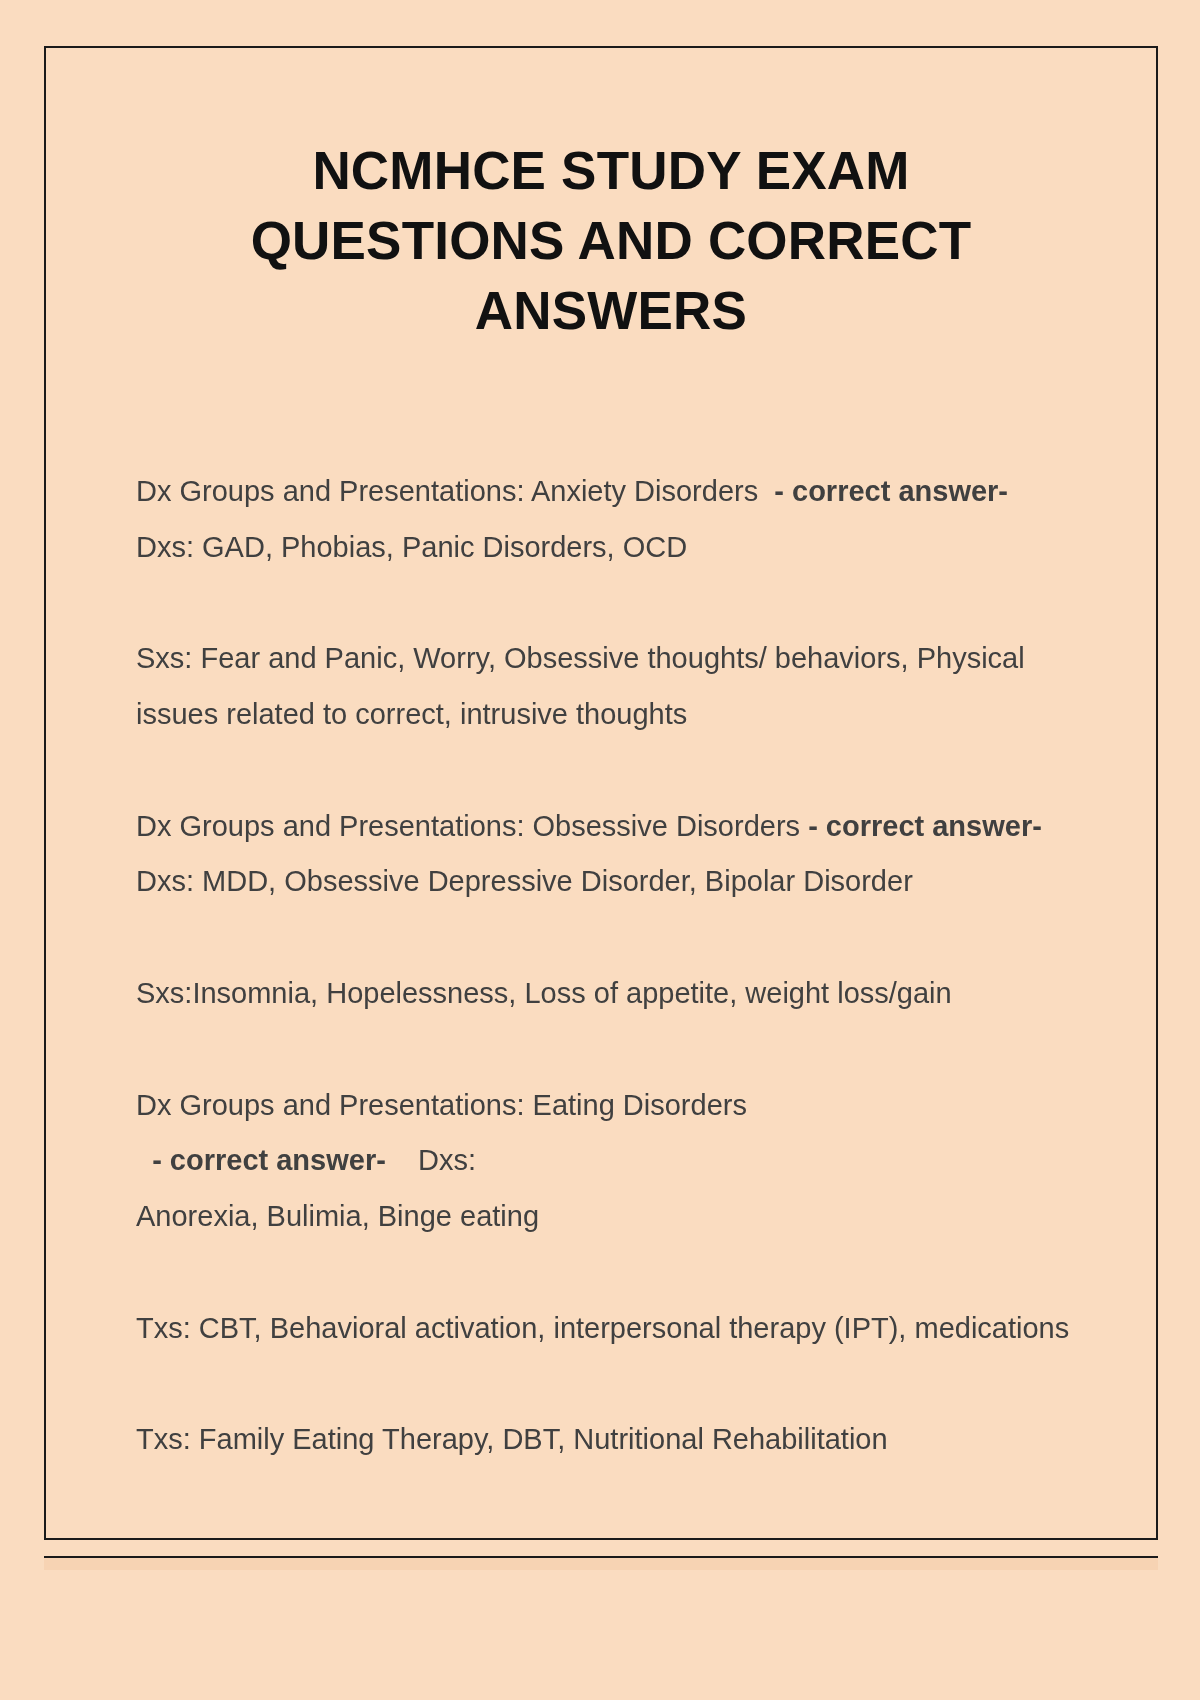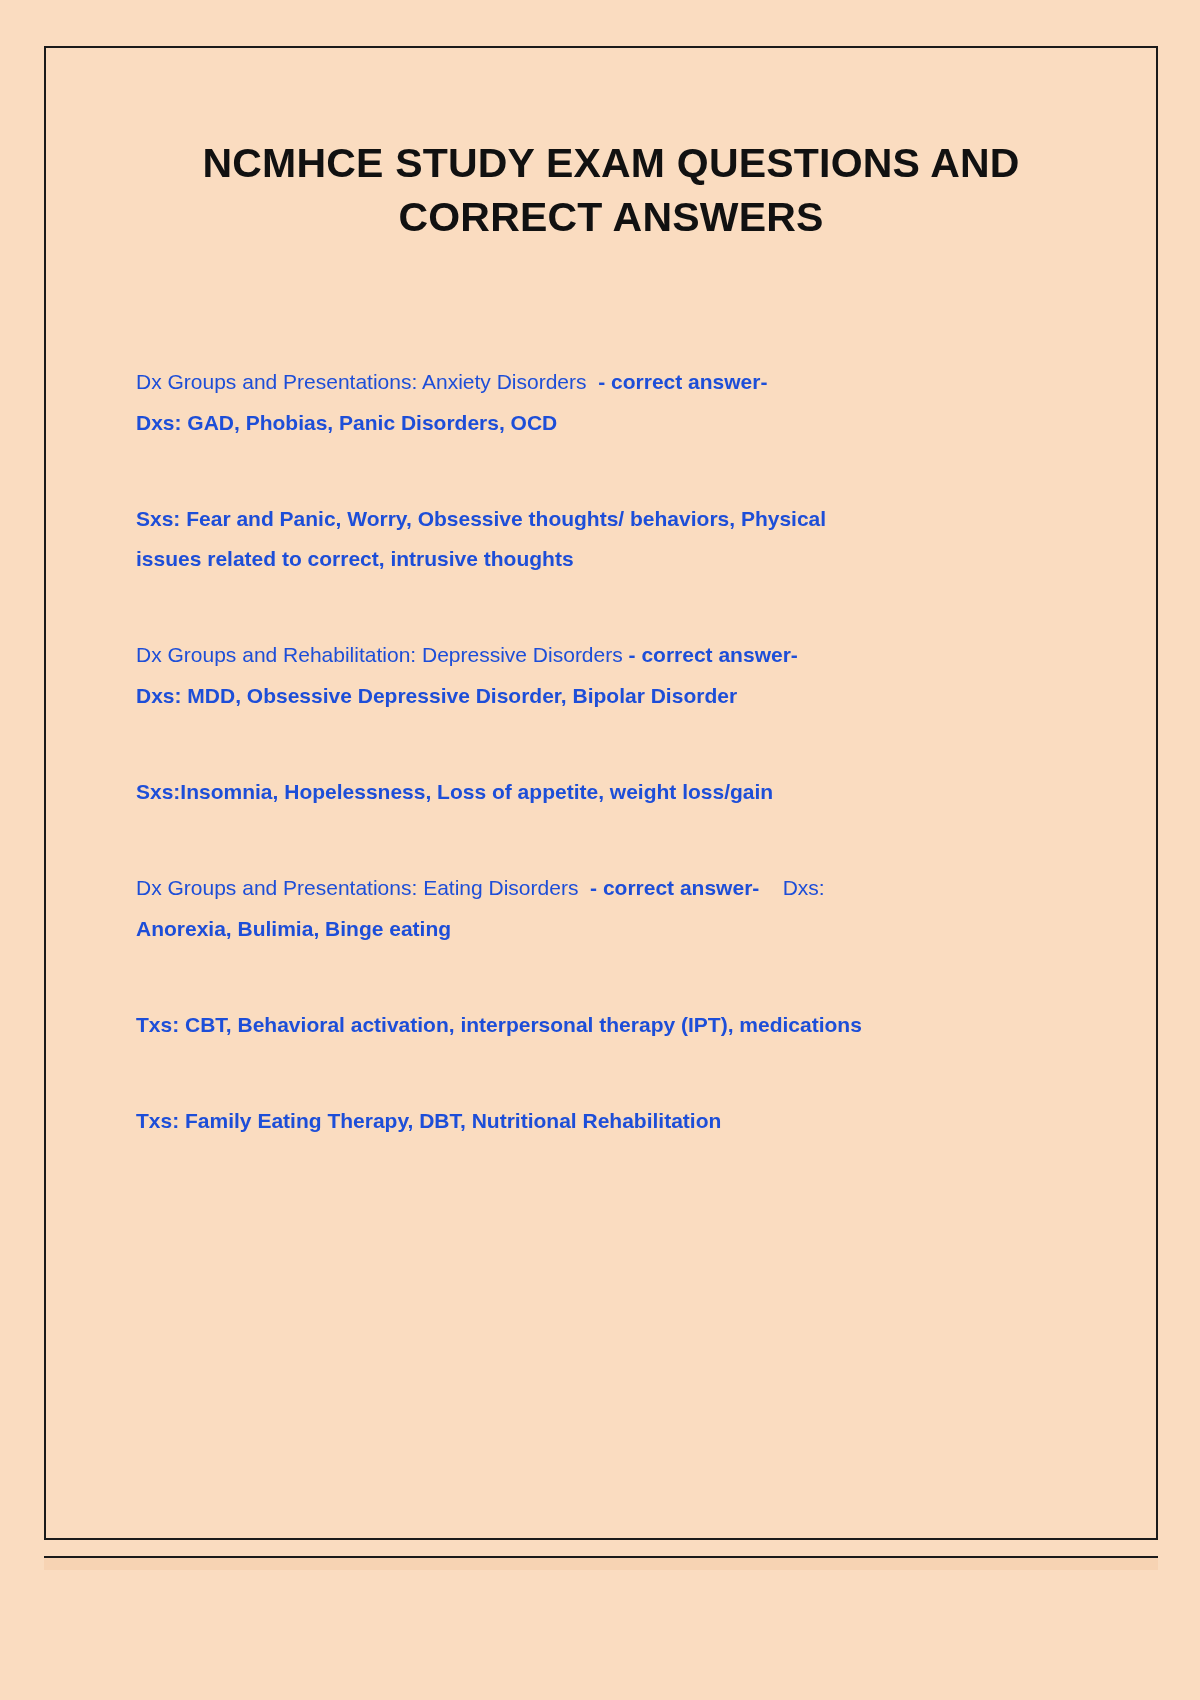--- a/index.html
+++ b/index.html
@@ -20,35 +20,35 @@
     width: 1114px;
     height: 1494px;
     background: #fadcc0;
     border: 2px solid #1a1a1a;
     box-sizing: border-box;
   }
   .page-inner {
     padding: 60px 70px 0 90px;
   }
   .doc-title {
-    font-size: 41px;
+    font-size: 53px;
     font-weight: bold;
     text-align: center;
     color: #111111;
     line-height: 1.32;
     letter-spacing: 0.2px;
     margin: 28px 20px 0 20px;
   }
   .body-content {
     margin-top: 118px;
   }
   .block {
     margin-bottom: 56px;
-    color: #1d4ed8;
-    font-size: 21px;
+    color: #404040;
+    font-size: 29px;
     line-height: 1.92;
   }
   .block:last-child {
     margin-bottom: 0;
   }
   .qline {
     margin: 0;
   }
   .qtext {
     font-weight: normal;
@@ -56,21 +56,21 @@
   .answer-tag {
     font-weight: bold;
     white-space: pre;
   }
   .aftertag {
     font-weight: normal;
     white-space: pre;
   }
   .aline {
     margin: 0;
-    font-weight: bold;
+    font-weight: normal;
   }
   .footer-strip {
     position: absolute;
     left: 44px;
     top: 1556px;
     width: 1114px;
     height: 14px;
     background: #f7d3b3;
     border-top: 2px solid #1a1a1a;
     box-sizing: border-box;
@@ -90,21 +90,21 @@
         <p class="aline">Dxs: GAD, Phobias, Panic Disorders, OCD</p>
       </div>
 
       <div class="block">
         <p class="aline">Sxs: Fear and Panic, Worry, Obsessive thoughts/ behaviors, Physical</p>
         <p class="aline">issues related to correct, intrusive thoughts</p>
       </div>
 
 
       <div class="block">
-        <p class="qline"><span class="qtext">Dx Groups and Rehabilitation: Depressive Disorders</span><span class="answer-tag"> </span><span class="answer-tag">- correct answer-</span><span class="aftertag"></span></p>
+        <p class="qline"><span class="qtext">Dx Groups and Presentations: Obsessive Disorders</span><span class="answer-tag"> </span><span class="answer-tag">- correct answer-</span><span class="aftertag"></span></p>
         <p class="aline">Dxs: MDD, Obsessive Depressive Disorder, Bipolar Disorder</p>
       </div>
 
       <div class="block">
         <p class="aline">Sxs:Insomnia, Hopelessness, Loss of appetite, weight loss/gain</p>
       </div>
 
       <div class="block">
         <p class="qline"><span class="qtext">Dx Groups and Presentations: Eating Disorders</span><span class="answer-tag">  </span><span class="answer-tag">- correct answer-</span><span class="aftertag">    Dxs:</span></p>
         <p class="aline">Anorexia, Bulimia, Binge eating</p>

